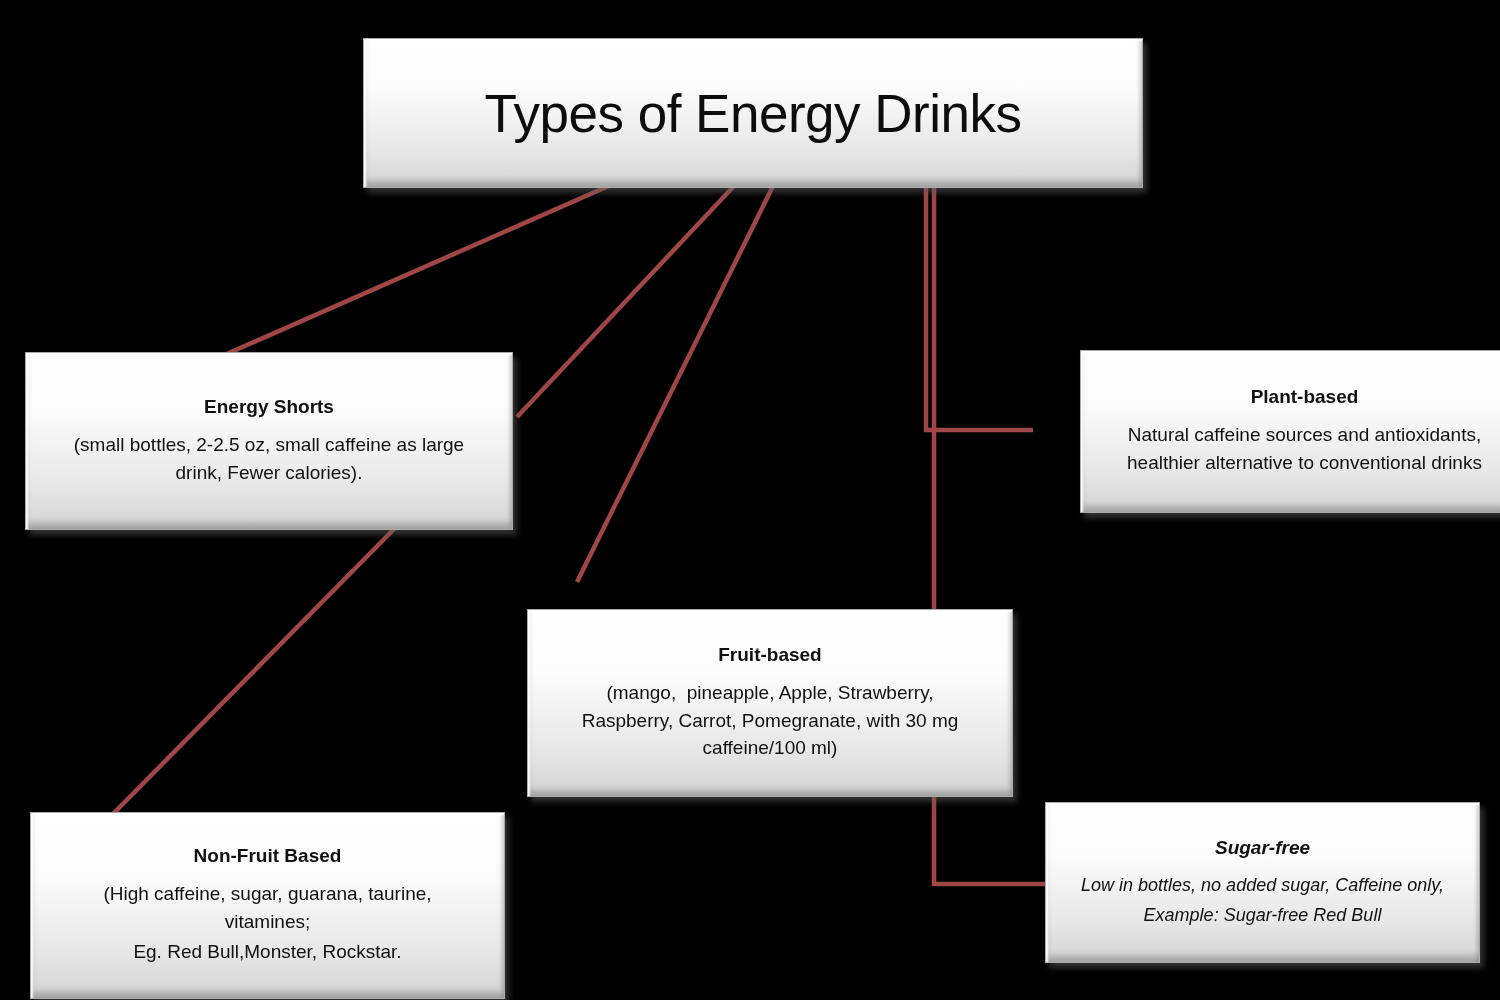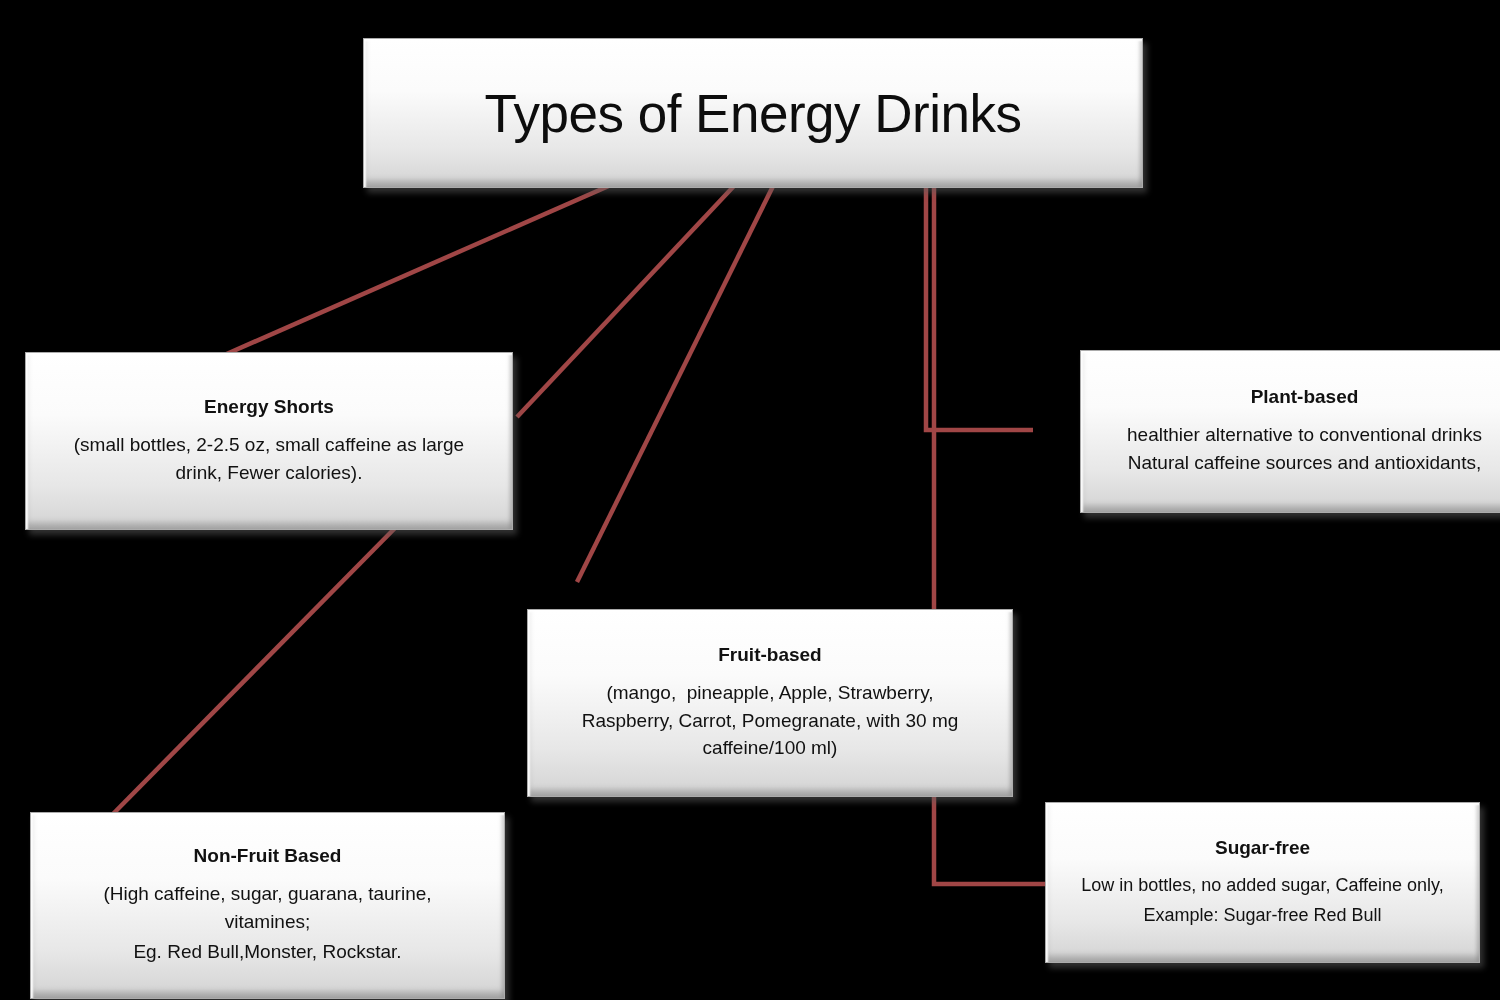--- a/index.html
+++ b/index.html
@@ -62,21 +62,21 @@
     font-size:53px;
     font-weight:400;
     letter-spacing:-0.5px;
     color:#0d0d0d;
     white-space:pre;
   }
   .b-es{left:25px;top:352px;width:488px;height:178px;}
   .b-pb{left:1080px;top:350px;width:449px;height:163px;}
   .b-fb{left:527px;top:609px;width:486px;height:188px;}
   .b-nf{left:30px;top:812px;width:475px;height:187px;}
-  .b-sf{left:1045px;top:802px;width:435px;height:161px;}
+  .b-sf{left:1045px;top:802px;width:435px;height:161px;font-style:italic;}
   .b-sf .line,.b-sf .extra{font-size:18px;}
 </style>
 </head>
 <body>
 
 <div class="canvas">
 
   <svg class="connectors" width="1500" height="1000" viewBox="0 0 1500 1000">
     <path d="M645,170 L222,356"></path>
     <path d="M749,170 L517,417"></path>
@@ -91,22 +91,22 @@
   </div>
 
   <div class="box b-es">
     <div class="heading">Energy Shorts</div>
     <div class="line">(small bottles, 2-2.5 oz, small caffeine as large</div>
     <div class="line">drink, Fewer calories).</div>
   </div>
 
   <div class="box b-pb">
     <div class="heading">Plant-based</div>
+    <div class="line">Natural caffeine sources and antioxidants,</div>
     <div class="line">healthier alternative to conventional drinks</div>
-    <div class="line">Natural caffeine sources and antioxidants,</div>
   </div>
 
   <div class="box b-fb">
     <div class="heading">Fruit-based</div>
     <div class="line">(mango,  pineapple, Apple, Strawberry,</div>
     <div class="line">Raspberry, Carrot, Pomegranate, with 30 mg</div>
     <div class="line">caffeine/100 ml)</div>
   </div>
 
   <div class="box b-nf">

